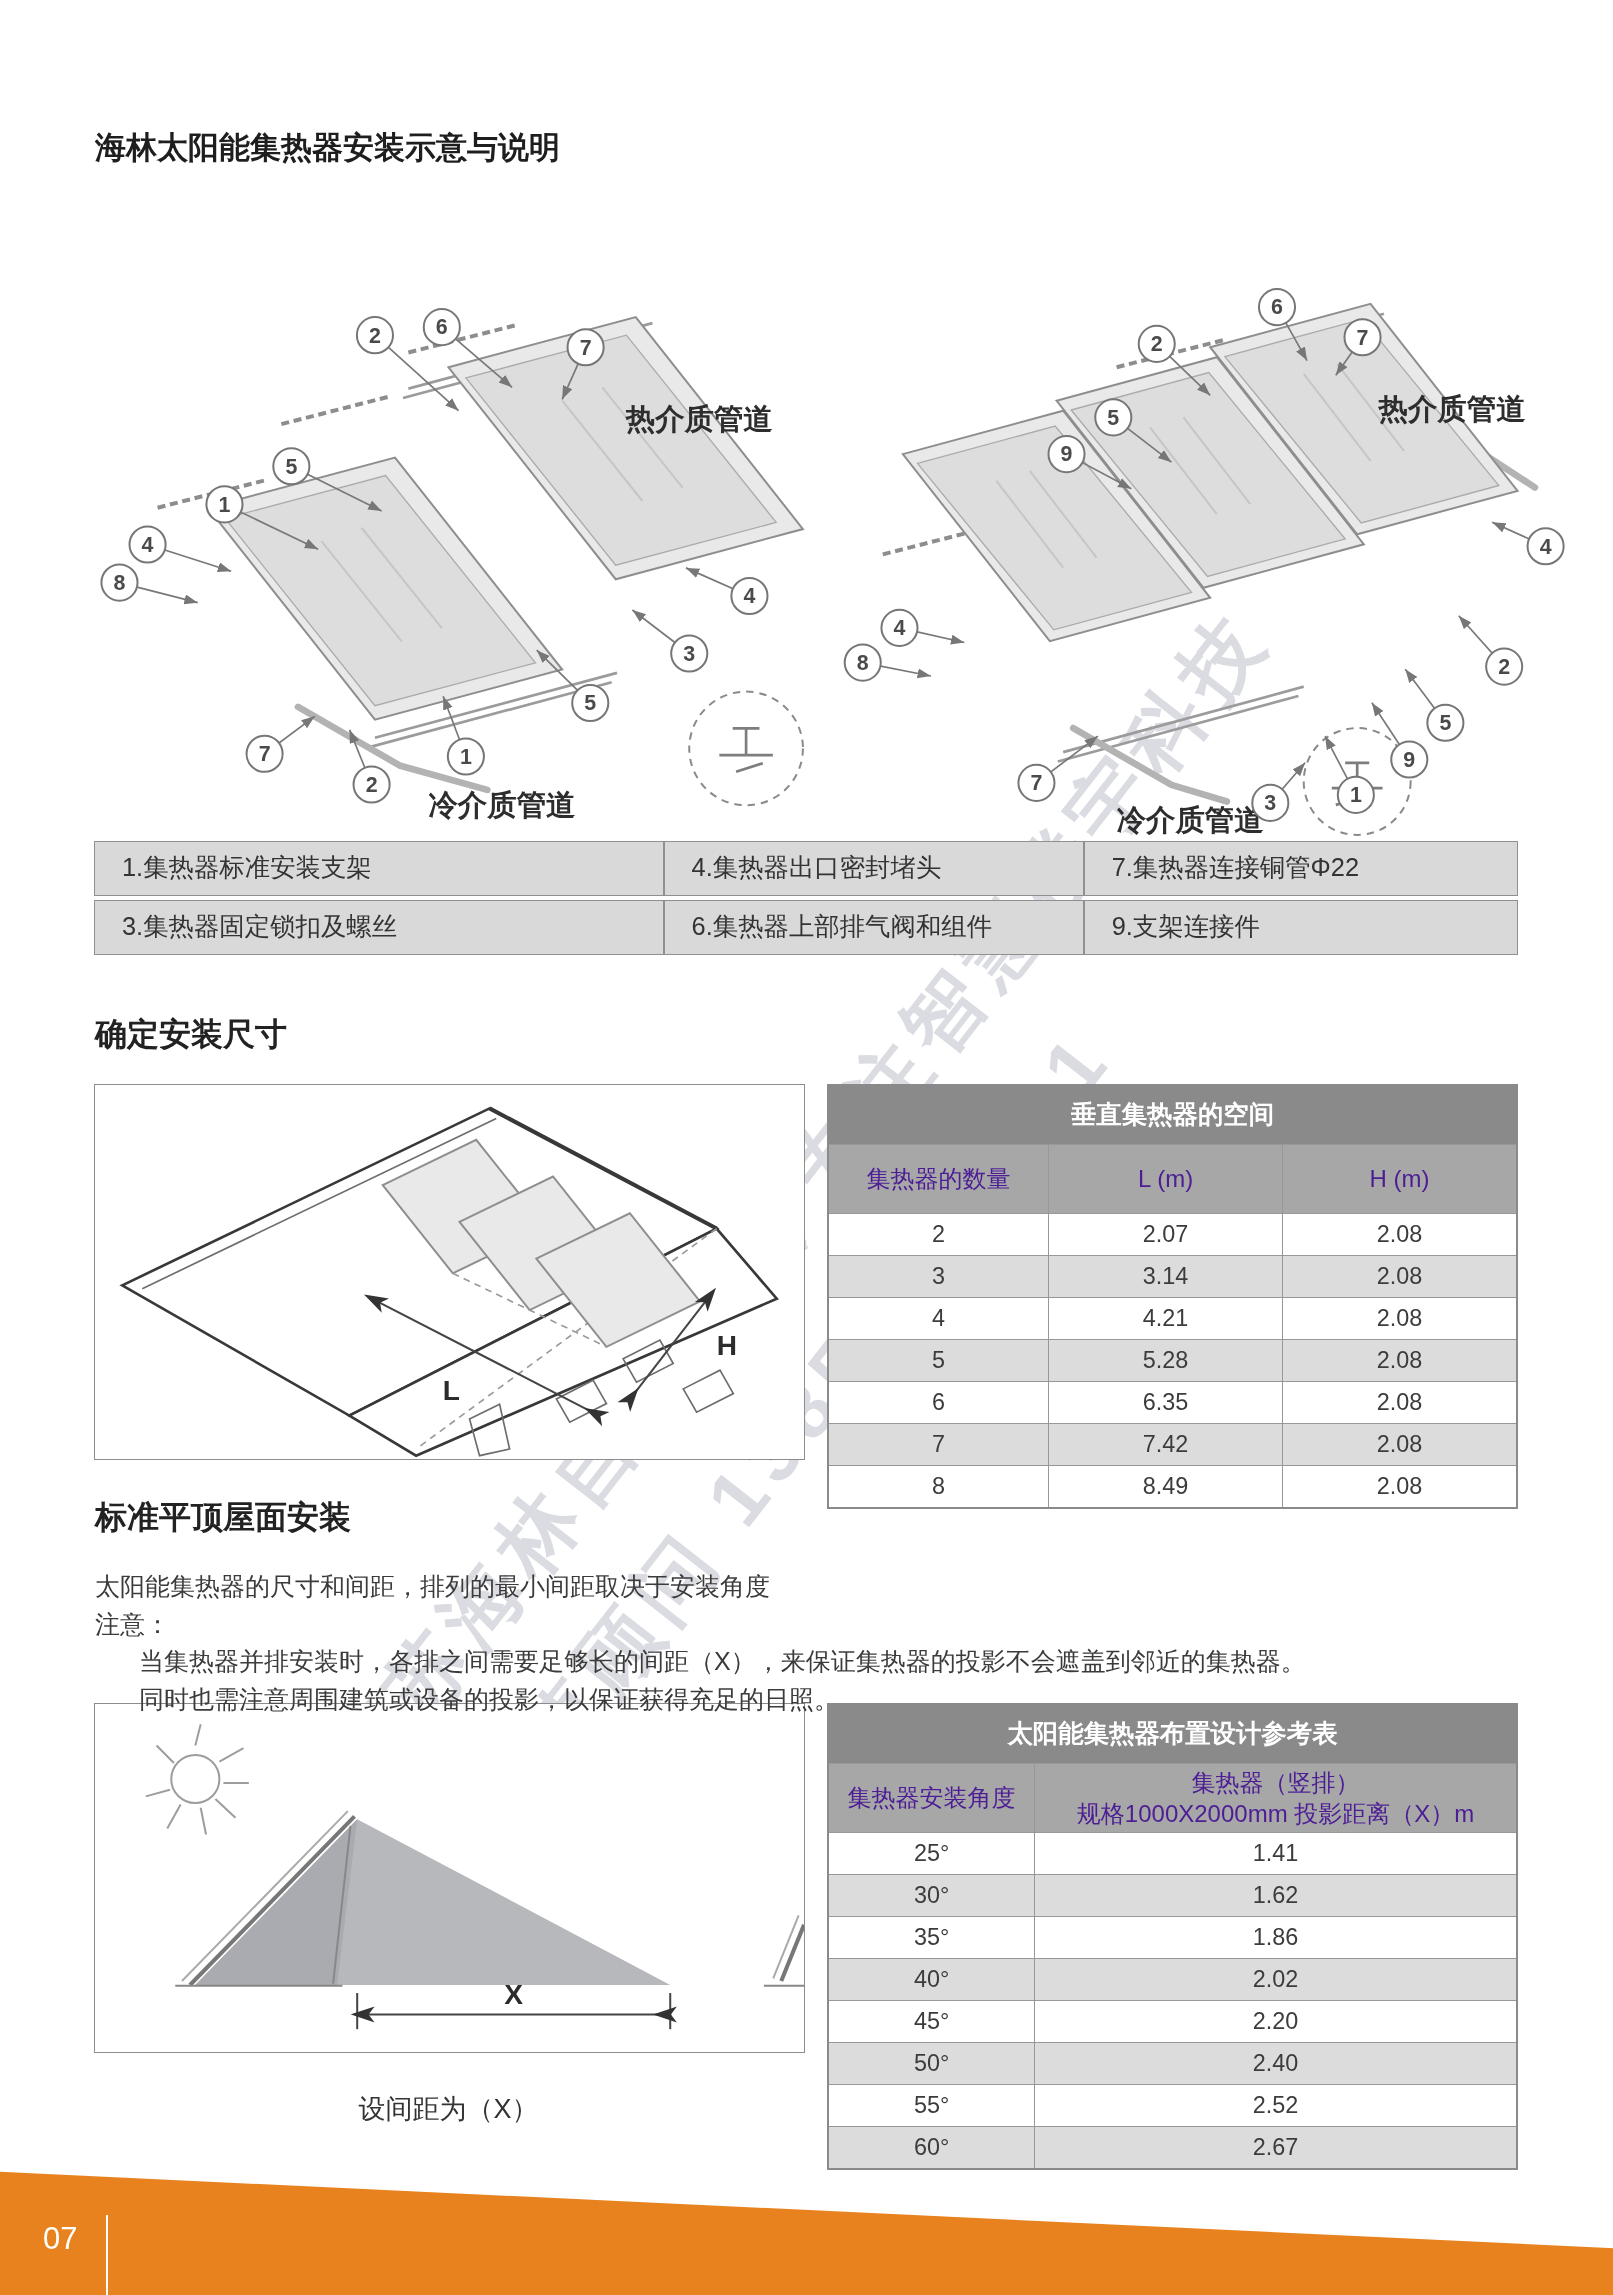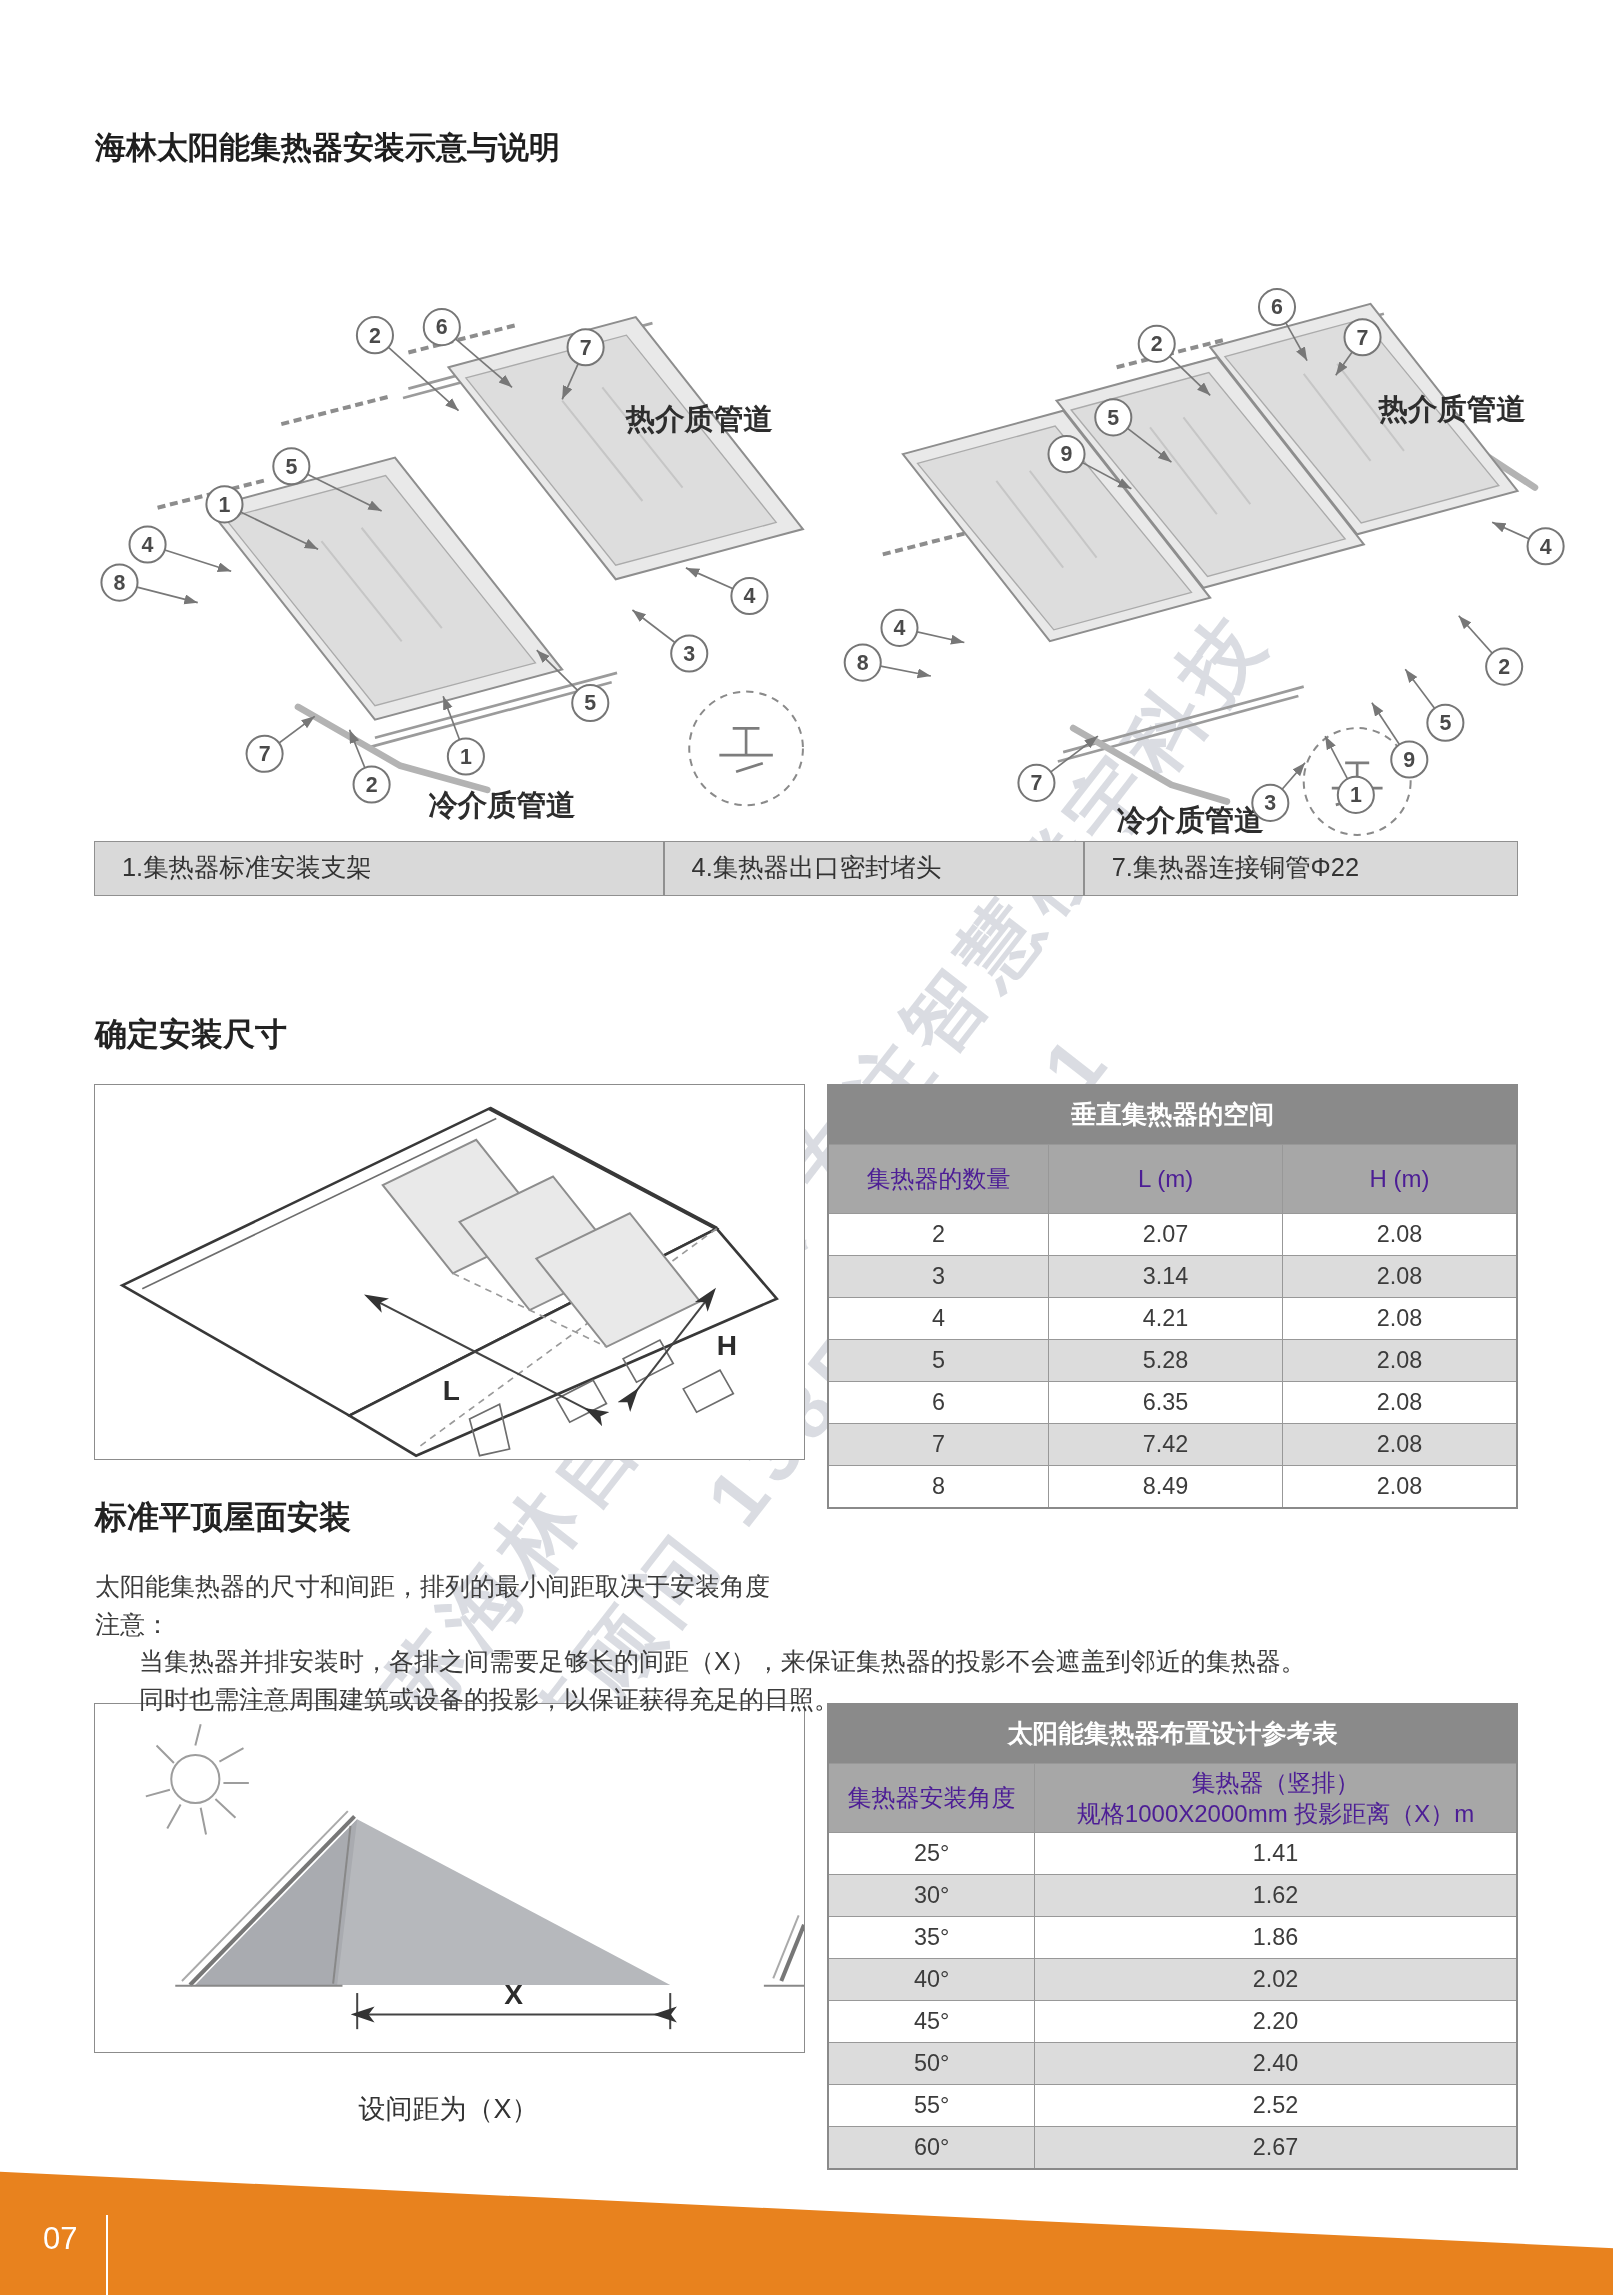--- a/index.html
+++ b/index.html
@@ -310,20 +310,25 @@
         <col style="width:40%">
         <col style="width:29.5%">
         <col style="width:30.5%">
       </colgroup>
     <tbody>
         <tr class="alt">
           <td>1.集热器标准安装支架</td>
           <td>4.集热器出口密封堵头</td>
           <td>7.集热器连接铜管Φ22</td>
         </tr>
+        <tr class="alt">
+          <td>3.集热器固定锁扣及螺丝</td>
+          <td>6.集热器上部排气阀和组件</td>
+          <td>9.支架连接件</td>
+        </tr>
       </tbody>
   </table>
 
   <div class="section-heading" style="left:95px;top:1013px;">确定安装尺寸</div>
 
   <div class="diagram-box" style="left:94px;top:1084px;width:709px;height:374px;">
     <svg width="709" height="374" viewBox="0 0 1060 560">
 
       <polygon points="40,300 590,35 930,215 380,495" fill="#ffffff" stroke="#383838" stroke-width="4"></polygon>
       <line class="thin-edge" x1="70" y1="305" x2="600" y2="50"></line>

